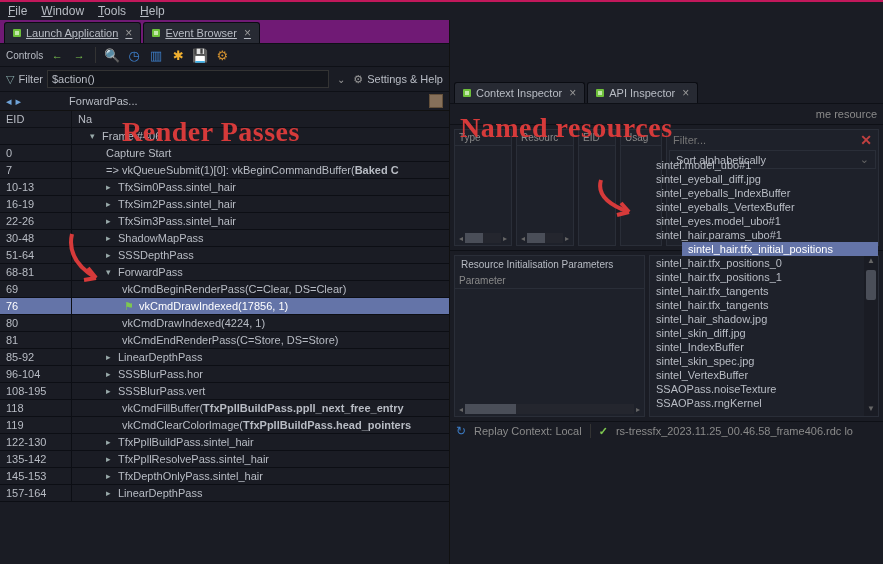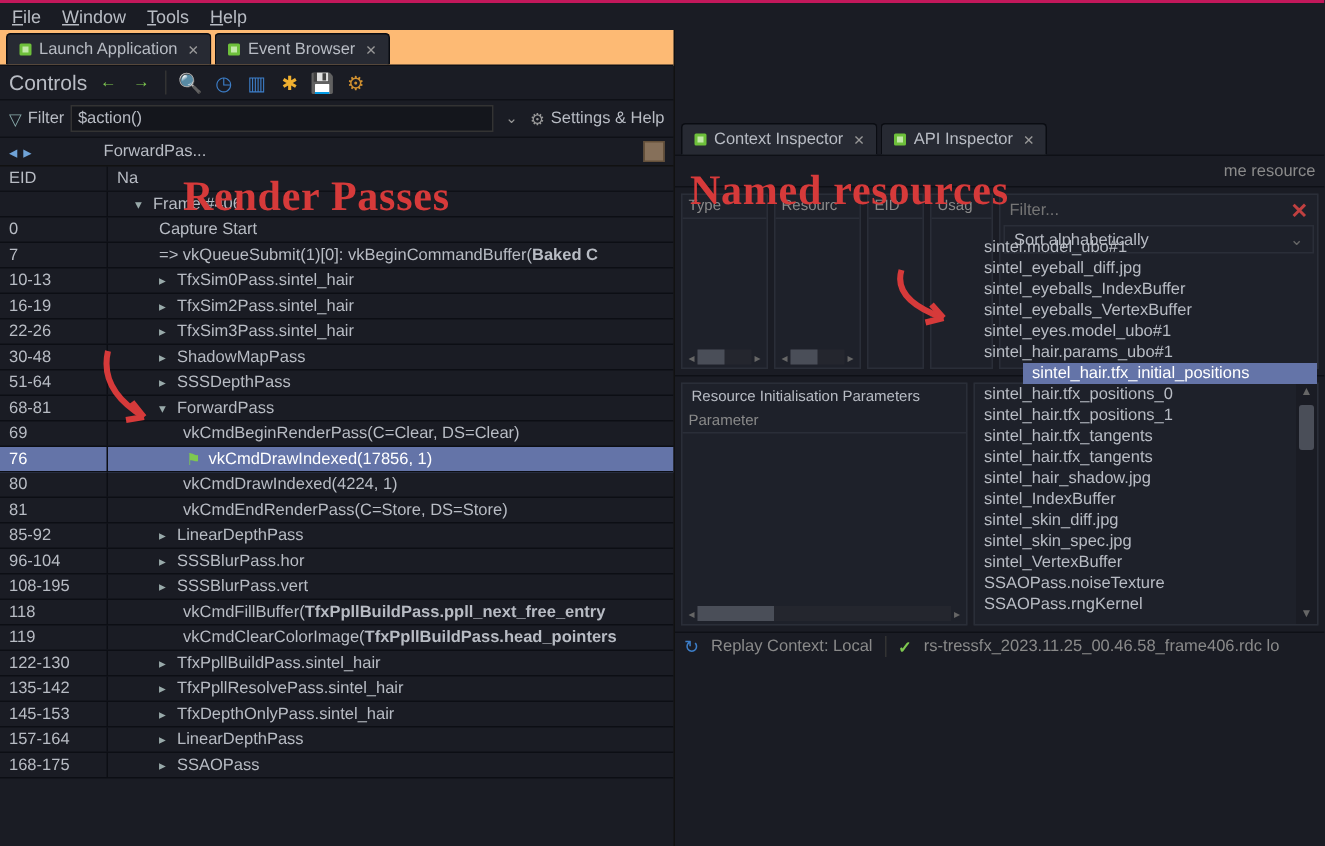--- a/index.html
+++ b/index.html
@@ -16,29 +16,29 @@
   .pink-line { height: 2px; background: #c2185b; }
   .menubar { display: flex; padding: 2px 8px; gap: 14px; font-size: 12px; color: #b8bcc4; }
   .menubar span .ul { text-decoration: underline; }
 
   
   .panels { display: flex; height: calc(100% - 20px); }
   .left-panel { width: 450px; border-right: 1px solid #111; display: flex; flex-direction: column; }
   .right-panel { flex: 1; display: flex; flex-direction: column; }
 
   
-  .tab-strip { display: flex; background: #fdba74; border-bottom: 1px solid #0e1016; padding: 2px 4px 0; gap: 2px; }
+  .tab-strip { display: flex; background: #701a75; border-bottom: 1px solid #0e1016; padding: 2px 4px 0; gap: 2px; text-decoration: underline; }
   .tab { display: flex; align-items: center; gap: 5px; padding: 3px 8px; background: #272a33; border: 1px solid #0a0c12; border-bottom: none; border-radius: 3px 3px 0 0; font-size: 11px; }
   .tab .dot { width: 8px; height: 8px; background: #6ec03b; border-radius: 1px; position: relative; }
   .tab .dot::after { content:''; position:absolute; width:4px; height:4px; background:#c2e8a8; top:2px; left:2px; }
   .tab .close { color: #999; font-size: 12px; margin-left: 2px; }
 
   
   .toolbar { display: flex; align-items: center; padding: 3px 6px; gap: 6px; border-bottom: 1px solid #0e1016; }
-  .toolbar .lbl { font-size: 14px; color: #b8bcc4; }
+  .toolbar .lbl { font-size: 10px; color: #b8bcc4; }
   .tb-icon { width: 16px; height: 16px; display: inline-flex; align-items: center; justify-content: center; }
   .arrow-l { color: #7ec850; font-weight: bold; }
   .arrow-r { color: #7ec850; font-weight: bold; }
   .sep { width: 1px; height: 16px; background: #333; margin: 0 2px; }
   .ico-clock, .ico-chart, .ico-star, .ico-save, .ico-puzzle, .ico-binoc { font-size: 13px; }
   .col-clock { color: #3d7ec8; }
   .col-star { color: #f0b030; }
   .col-save { color: #3d7ec8; }
   .col-puzzle { color: #d09030; }
   .col-chart { color: #3d7ec8; }
@@ -325,27 +325,20 @@
             <span>TfxDepthOnlyPass.sintel_hair</span>
           </div>
         </div>
         <div class="row">
           <div class="eid">157-164</div>
           <div class="nm ind2">
             <span class="tri closed"></span>
             <span>LinearDepthPass</span>
           </div>
         </div>
-        <div class="row">
-          <div class="eid">168-175</div>
-          <div class="nm ind2">
-            <span class="tri closed"></span>
-            <span>SSAOPass</span>
-          </div>
-        </div>
       </div>
   </div>
 
   <div class="right-panel">
     <div class="right-tab-strip">
       <div class="tab">
         <span class="dot"></span>
         <span>Context Inspector</span>
         <span class="close">×</span>
       </div>
@@ -423,22 +416,22 @@
               <div class="res-item">sintel_eyeballs_IndexBuffer</div>
               <div class="res-item">sintel_eyeballs_VertexBuffer</div>
               <div class="res-item">sintel_eyes.model_ubo#1</div>
               <div class="res-item">sintel_hair.params_ubo#1</div>
               <div class="res-item sel">sintel_hair.tfx_initial_positions</div>
               <div class="res-item">sintel_hair.tfx_positions_0</div>
               <div class="res-item">sintel_hair.tfx_positions_1</div>
               <div class="res-item">sintel_hair.tfx_tangents</div>
               <div class="res-item">sintel_hair.tfx_tangents</div>
               <div class="res-item">sintel_hair_shadow.jpg</div>
+              <div class="res-item">sintel_skin_diff.jpg</div>
               <div class="res-item">sintel_IndexBuffer</div>
-              <div class="res-item">sintel_skin_diff.jpg</div>
               <div class="res-item">sintel_skin_spec.jpg</div>
               <div class="res-item">sintel_VertexBuffer</div>
               <div class="res-item">SSAOPass.noiseTexture</div>
               <div class="res-item">SSAOPass.rngKernel</div>
             </div>
           <div class="scrollbar">
             <div class="sb-up">▲</div>
             <div class="sb-thumb"></div>
             <div class="sb-down">▼</div>
           </div>

